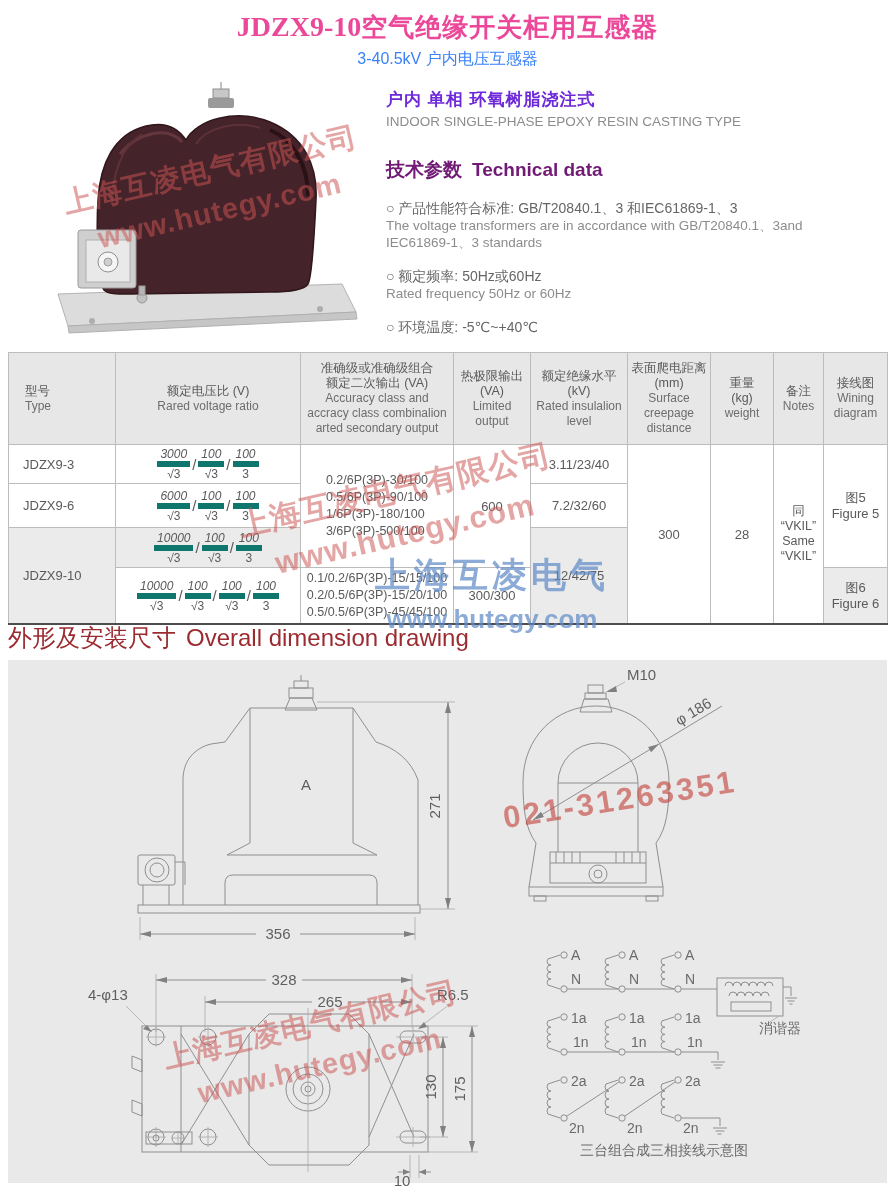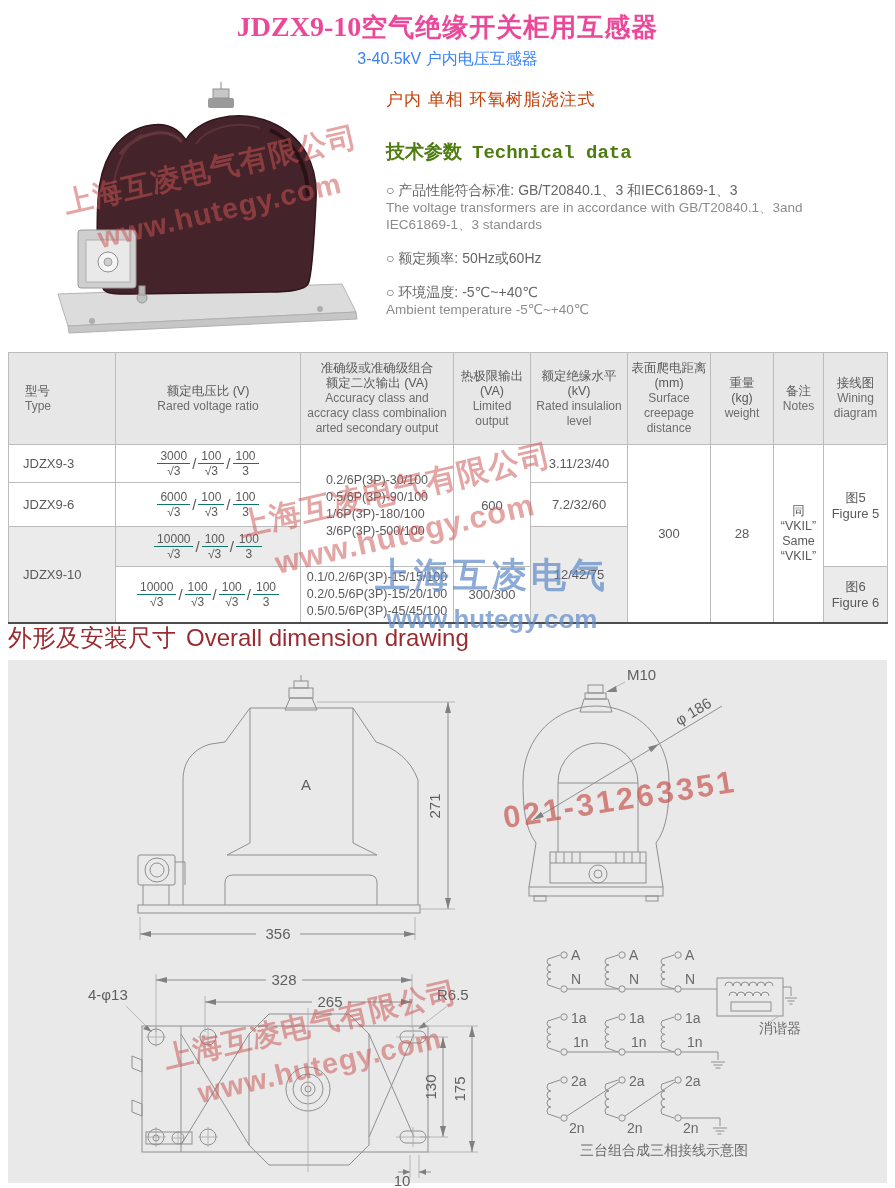--- a/index.html
+++ b/index.html
@@ -7,41 +7,41 @@
         font-family:"Liberation Sans","DejaVu Sans",sans-serif;color:#5a5a5a;}
   
   .title{position:absolute;top:10px;left:0;width:100%;text-align:center;color:#ec4899;font-weight:bold;}
   .title .model{font-family:"Liberation Serif","DejaVu Serif",serif;font-size:28px;}
   .title .zh{font-size:26px;letter-spacing:1px;}
   .subtitle{position:absolute;top:49px;left:0;width:100%;text-align:center;color:#3b82f6;font-size:16px;}
   
   .photo{position:absolute;left:20px;top:82px;width:358px;height:258px;background:#fff;}
   
   .col{position:absolute;left:386px;top:88px;width:502px;}
-  .type-zh{font-size:17px;font-weight:normal;color:#c2410c;letter-spacing:1px;}
+  .type-zh{font-size:17px;font-weight:bold;color:#6d28d9;letter-spacing:1px;}
   .type-en{font-size:13.5px;color:#8c8c8c;margin-top:3px;}
-  .tech-head{margin-top:28px;font-size:19px;font-weight:bold;color:#4d7c0f;font-family:Liberation Mono, monospace;}
+  .tech-head{margin-top:28px;font-size:19px;font-weight:bold;color:#701a75;}
   .tech-head .en{margin-left:10px;}
   .bullet{margin-top:17px;}
   .bullet .zh{font-size:14px;color:#666;line-height:17px;}
   .bullet .en{font-size:13.5px;color:#8c8c8c;line-height:17px;}
   
   .spec{position:absolute;left:8px;top:352px;width:879px;border-collapse:collapse;
         border-top:1px solid #9a9a9a;border-bottom:2px solid #4d4d4d;table-layout:fixed;}
   .spec td{border:1px solid #bcbcbc;text-align:center;vertical-align:middle;font-size:13px;color:#5a5a5a;padding:2px;}
   .spec td.hd{background:#e7e7e7;}
   .spec td.sh{background:#ebebeb;}
   .hz{font-size:12.5px;line-height:15px;color:#5a5a5a;}
   .he{font-size:12px;line-height:15px;color:#6d6d6d;}
   .tcell{text-align:left !important;padding-left:14px !important;}
   .acc{display:inline-block;text-align:left;font-size:12.5px;line-height:17px;}
   .fig{line-height:16px;}
   .nts{line-height:15px;font-size:12.5px;}
   .fr{display:inline-block;vertical-align:middle;text-align:center;font-size:12px;margin:0 1px;}
-  .fr .n{display:block;border-bottom:1px solid #0f766e;padding:0 3px;line-height:14px;}
+  .fr .n{display:block;border-bottom:6px solid #0f766e;padding:0 3px;line-height:14px;font-style:italic;}
   .fr .d{display:block;line-height:14px;padding:0 3px;}
   .sl{display:inline-block;vertical-align:middle;font-size:15px;color:#5a5a5a;margin:0 1px;}
   
   .dim-head{position:absolute;left:8px;top:622px;font-size:24px;font-weight:normal;color:#9b2b30;}
   .dim-head .en{margin-left:10px;}
   .panel{position:absolute;left:8px;top:660px;width:879px;height:523px;background:#e9e9e9;}
   .panel svg{position:absolute;}
   svg .ln{stroke:#8f8f8f;fill:none;stroke-width:1;}
   svg .thn{stroke:#a8a8a8;fill:none;stroke-width:0.8;}
   svg .tx{fill:#5f5f5f;font-size:15px;font-family:"Liberation Sans",sans-serif;}
@@ -84,34 +84,35 @@
       <rect x="66" y="158" width="44" height="42" fill="#e9e9e9" stroke="#b0b0b0"></rect>
       <circle cx="88" cy="180" r="10" fill="#f5f5f5" stroke="#8f8f8f"></circle>
       <circle cx="88" cy="180" r="4" fill="#cfcfcf" stroke="#9f9f9f"></circle>
       <circle cx="122" cy="216" r="5" fill="#c0c0c0" stroke="#999"></circle>
       <rect x="119" y="204" width="6" height="9" fill="#b5b5b5" stroke="#999"></rect>
     </svg>
   </div>
 
   <div class="col">
     <div class="type-zh">户内 单相 环氧树脂浇注式</div>
+    <div class="type-en">INDOOR SINGLE-PHASE EPOXY RESIN CASTING TYPE</div>
     <div class="tech-head">
       <span>技术参数</span><span class="en">Technical data</span>
     </div>
     <div class="bullet">
       <div class="zh">○ 产品性能符合标准: GB/T20840.1、3 和IEC61869-1、3</div>
       <div class="en">The voltage transformers are in accordance with GB/T20840.1、3and</div>
       <div class="en">IEC61869-1、3 standards</div>
     </div>
     <div class="bullet">
       <div class="zh">○ 额定频率: 50Hz或60Hz</div>
+      <div class="en">Rated frequency 50Hz or 60Hz</div>
     </div>
     <div class="bullet">
       <div class="zh">○ 环境温度: -5℃~+40℃</div>
-      <div class="en">Ambient temperature -5℃~+40℃</div>
     </div>
   </div>
 
   <table class="spec">
     <colgroup>
         <col style="width:107px">
         <col style="width:185px">
         <col style="width:153px">
         <col style="width:77px">
         <col style="width:97px">

